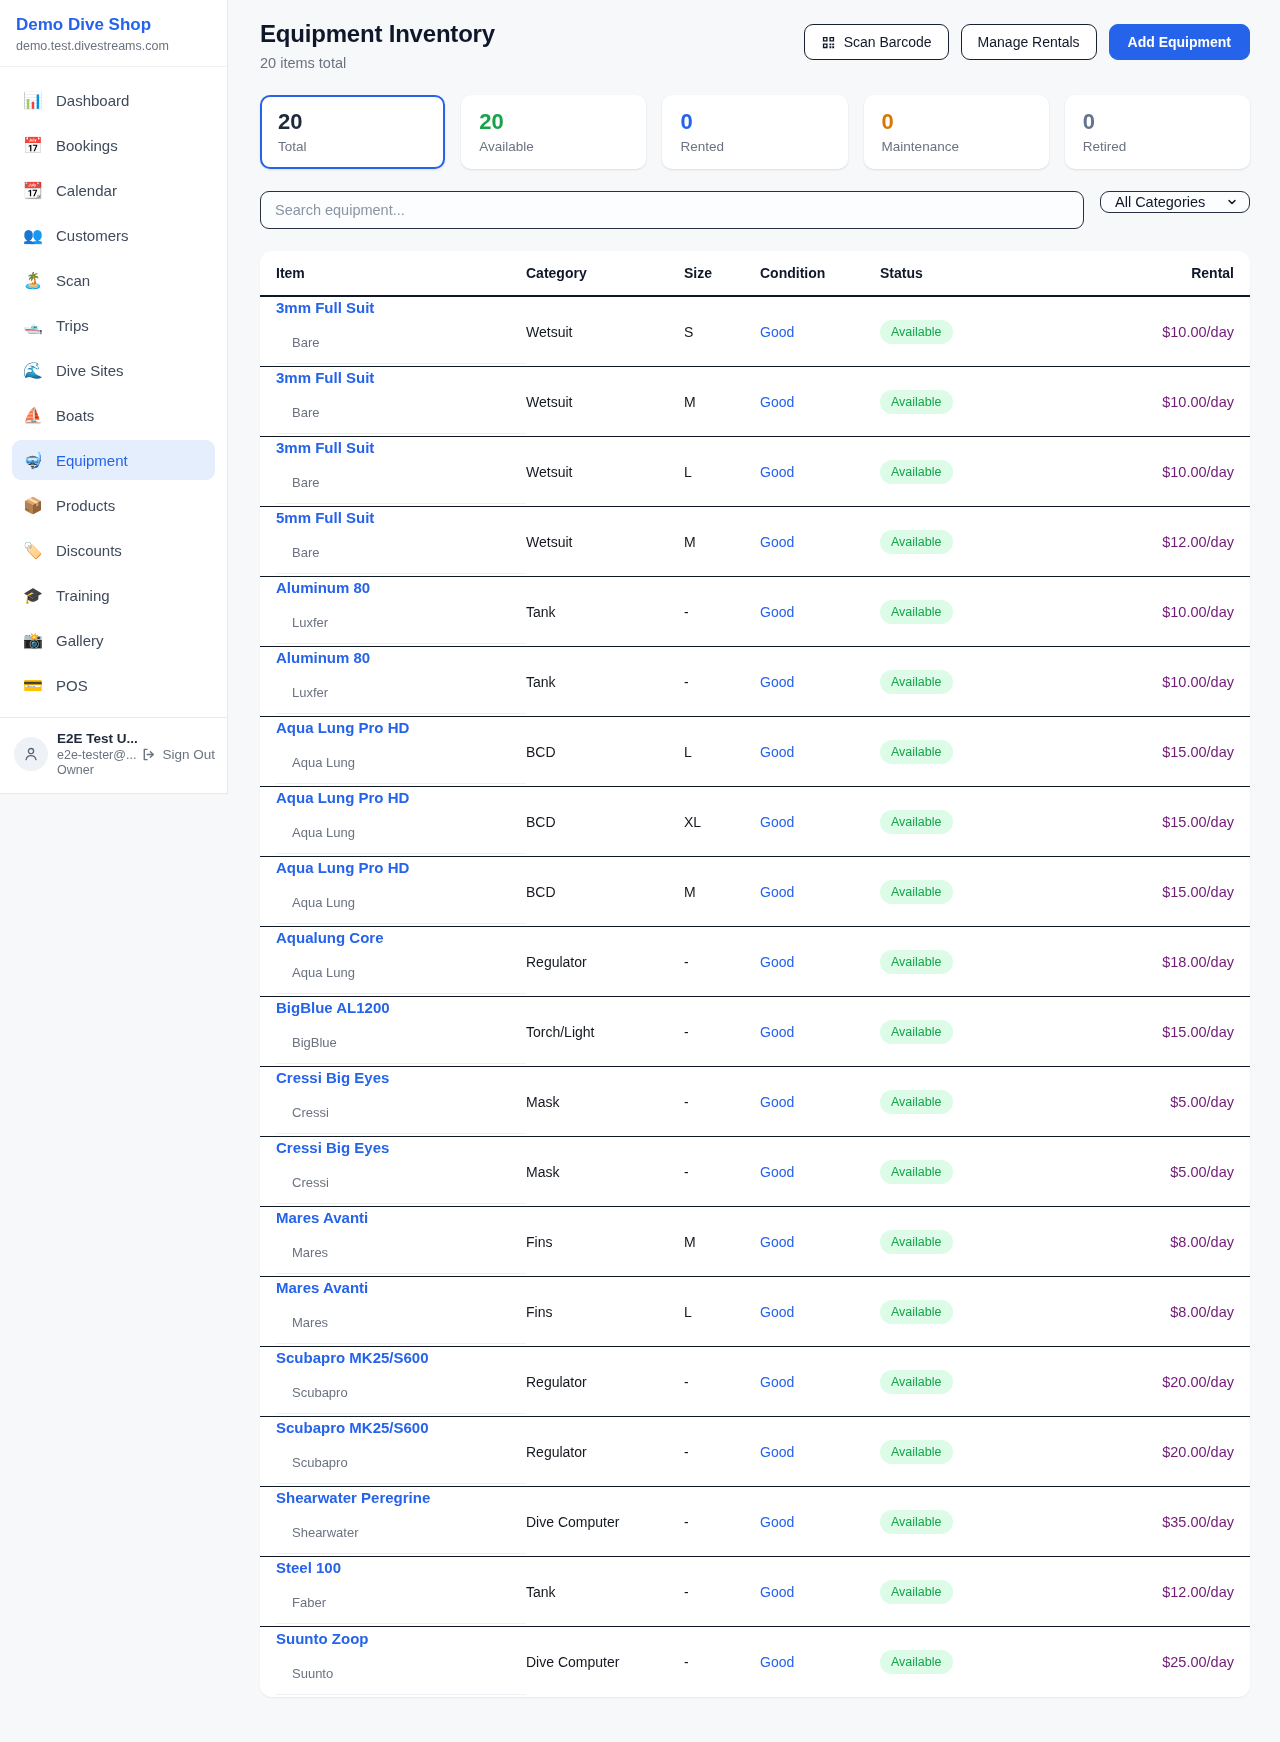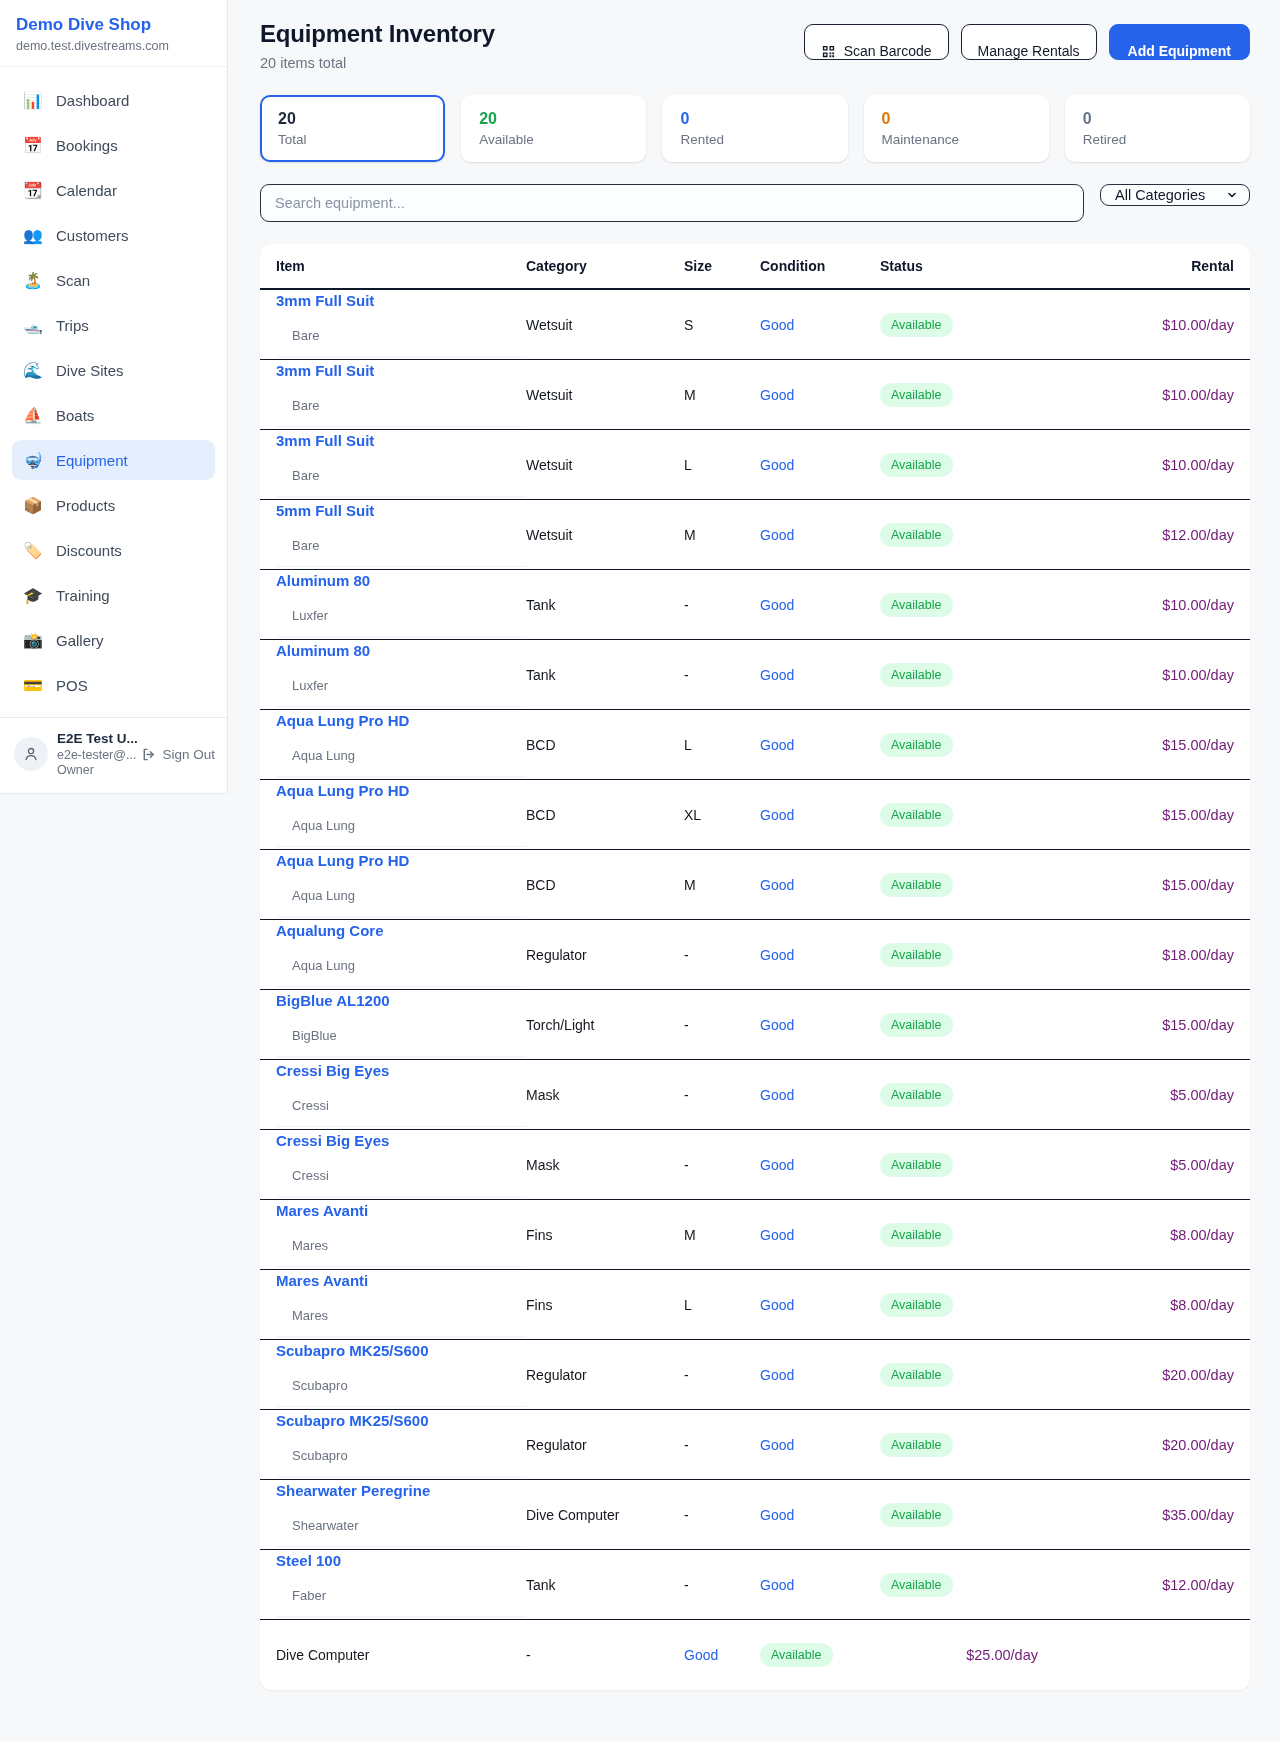--- a/index.html
+++ b/index.html
@@ -39,35 +39,35 @@
   .user-role { font-size:12.5px; color:#6b7280; margin-top:1px; }
   .signout { display:flex; align-items:center; gap:6px; color:#6b7280; font-size:13.5px;
     cursor:pointer; white-space:nowrap; flex:none; }
   
   .main { margin-left:236px; padding:20px 30px 0 24px; }
   .header-row { display:flex; justify-content:space-between; align-items:flex-start; }
   .page-title { font-size:24px; font-weight:700; color:#0f172a; letter-spacing:-0.2px; }
   .page-subtitle { font-size:14.5px; color:#6b7280; margin-top:7px; }
   .header-actions { display:flex; gap:12px; margin-top:4px; }
   .btn {
-    height:36px; display:inline-flex; align-items:flex-end; gap:8px; padding:0 16px;
+    height:36px; display:inline-flex; align-items:center; gap:8px; padding:0 16px;
     border-radius:9px; font-size:14px; font-weight:500; background:#fff;
     border:1px solid #18212f; color:#111827; cursor:pointer; font-family:inherit;
   }
   .btn-primary { background:#2563eb; border-color:#2563eb; color:#fff; font-weight:600; padding:0 18px; }
   
   .stats-row { display:flex; gap:16px; margin-top:24px; }
   .stat-card {
     flex:1; background:#fff; border-radius:10px; padding:12px 16px 13px;
     border:2px solid transparent;
     box-shadow:0 1px 2px rgba(16,24,40,.07), 0 1px 3px rgba(16,24,40,.05);
     cursor:pointer;
   }
   .stat-card.selected { border-color:#2563eb; }
-  .stat-value { font-size:16px; font-weight:700; line-height:1.2; }
+  .stat-value { font-size:22px; font-weight:700; line-height:1.2; }
   .stat-label { font-size:13.5px; color:#6b7280; margin-top:4px; }
   
   .filter-row { display:flex; gap:16px; margin-top:22px; }
   .search-input {
     flex:1; height:38px; border:1.5px solid #27303f; border-radius:9px; padding:0 14px;
     font-size:14.5px; color:#111827; background:#fcfdfe; font-family:inherit; outline:none;
   }
   .search-input::placeholder { color:#8a94a3; }
   .select-box {
     position:relative; width:150px; height:22px; border:1.5px solid #27303f; border-radius:9px;
@@ -502,20 +502,24 @@
      </div>
      <div class="cell-cat">Tank</div>
      <div class="cell-size">-</div>
      <div class="cell-cond">Good</div>
      <div>
        <span class="badge">Available</span>
      </div>
      <div class="cell-rental">$12.00/day</div>
           </div>
           <div class="t-row t-body-row">
+            <div class="cell-item">
+       <div class="name">Suunto Zoop</div>
+       <div class="brand">Suunto</div>
+     </div>
      <div class="cell-cat">Dive Computer</div>
      <div class="cell-size">-</div>
      <div class="cell-cond">Good</div>
      <div>
        <span class="badge">Available</span>
      </div>
      <div class="cell-rental">$25.00/day</div>
           </div>
         </div>
     </div>

